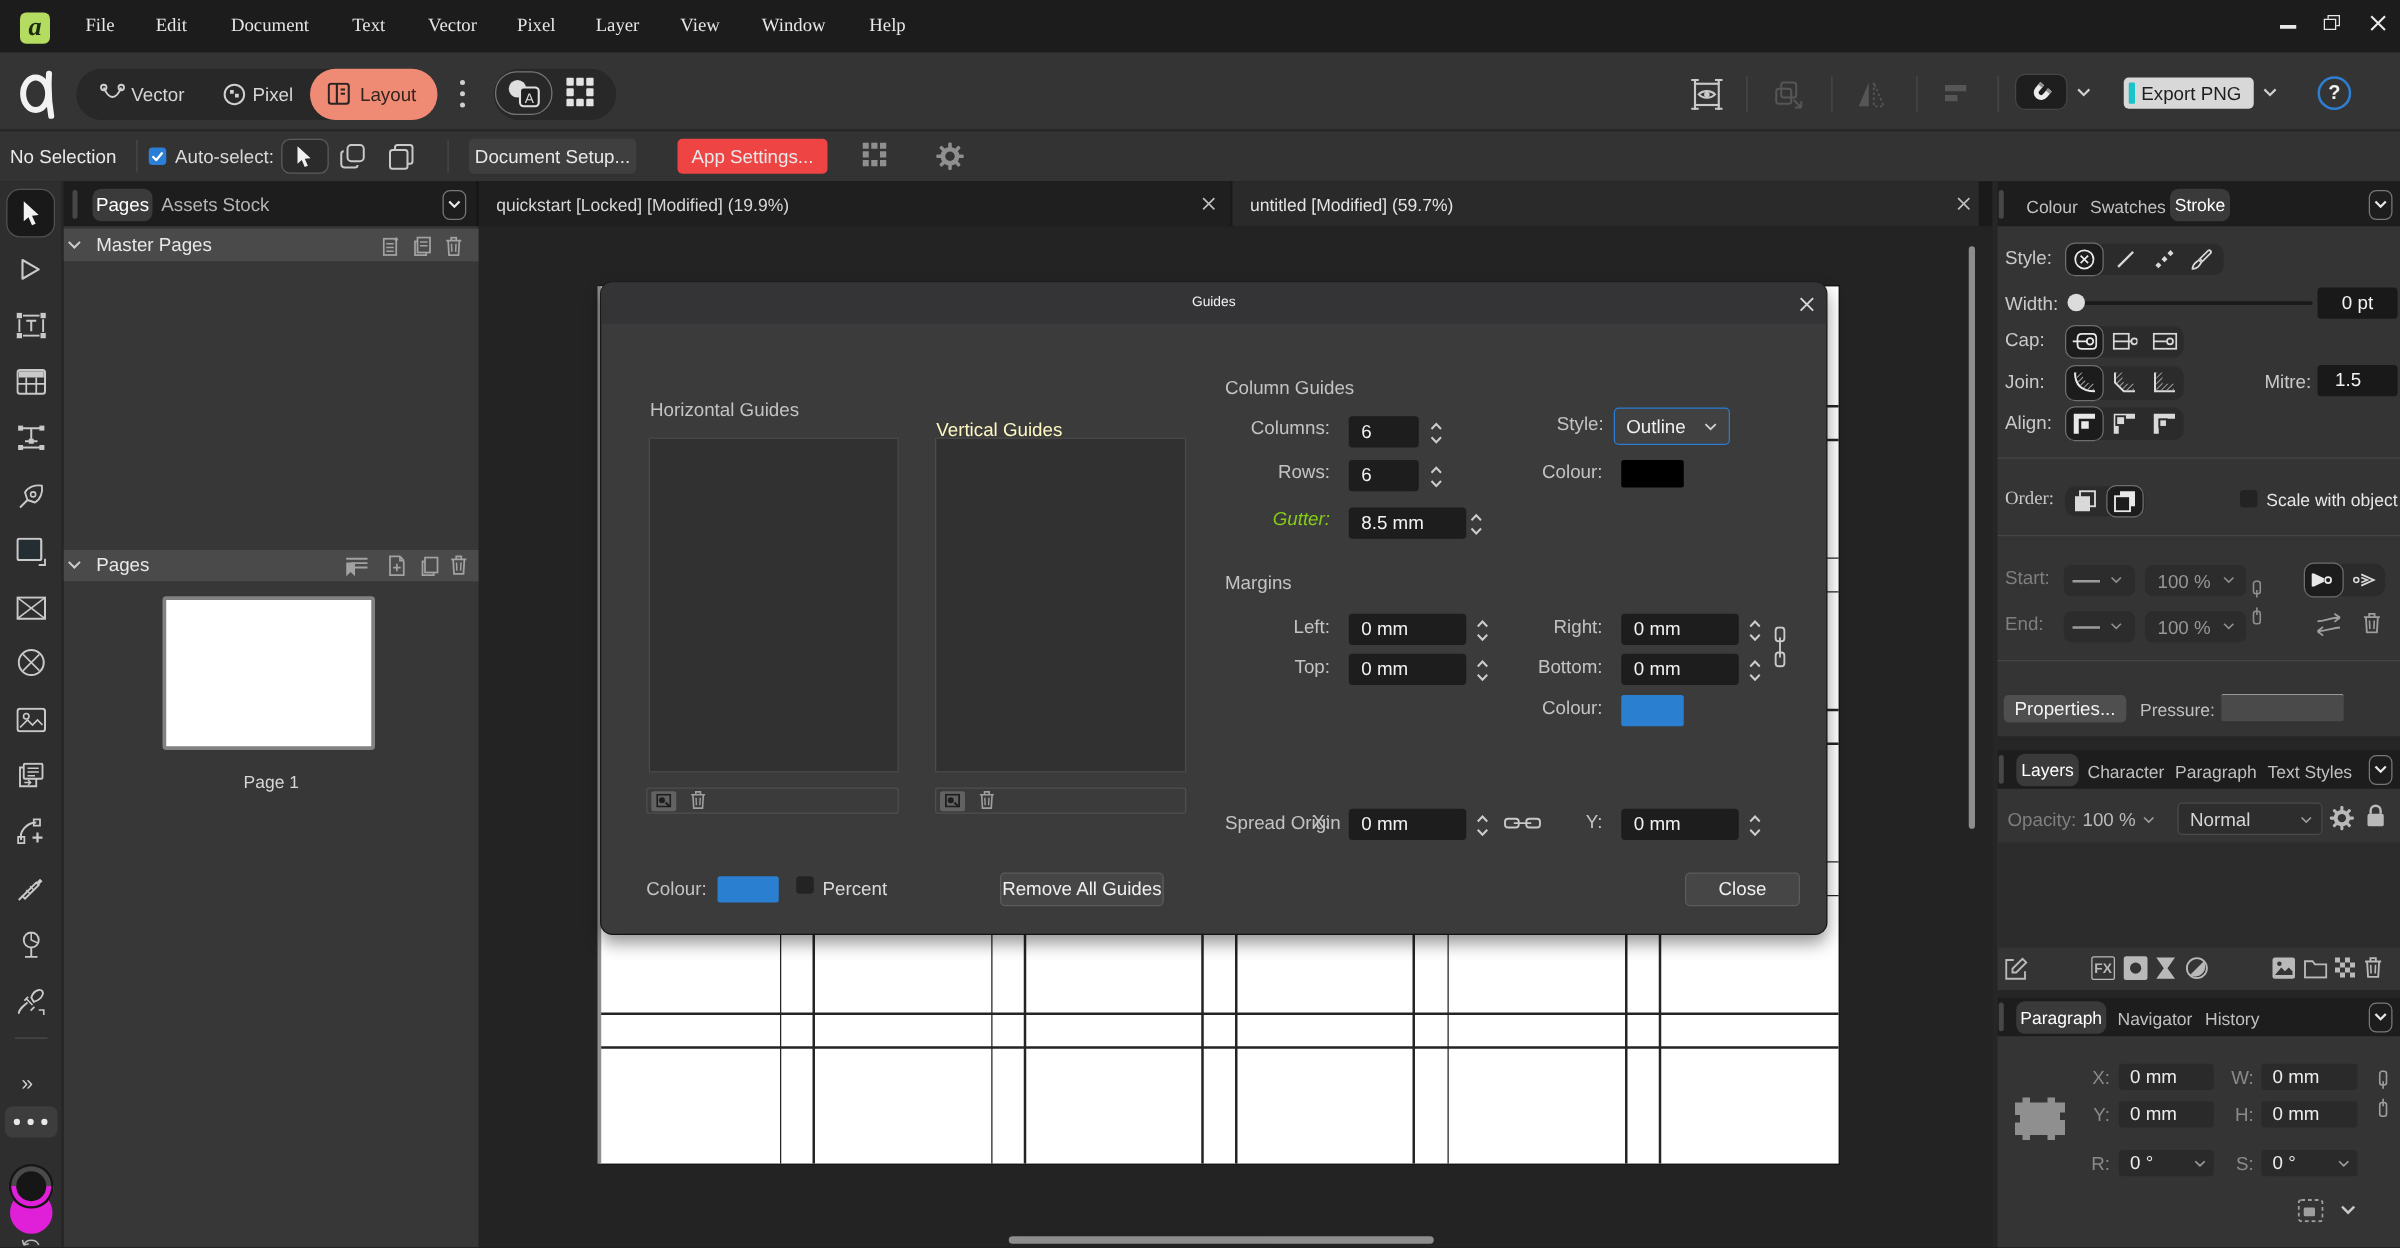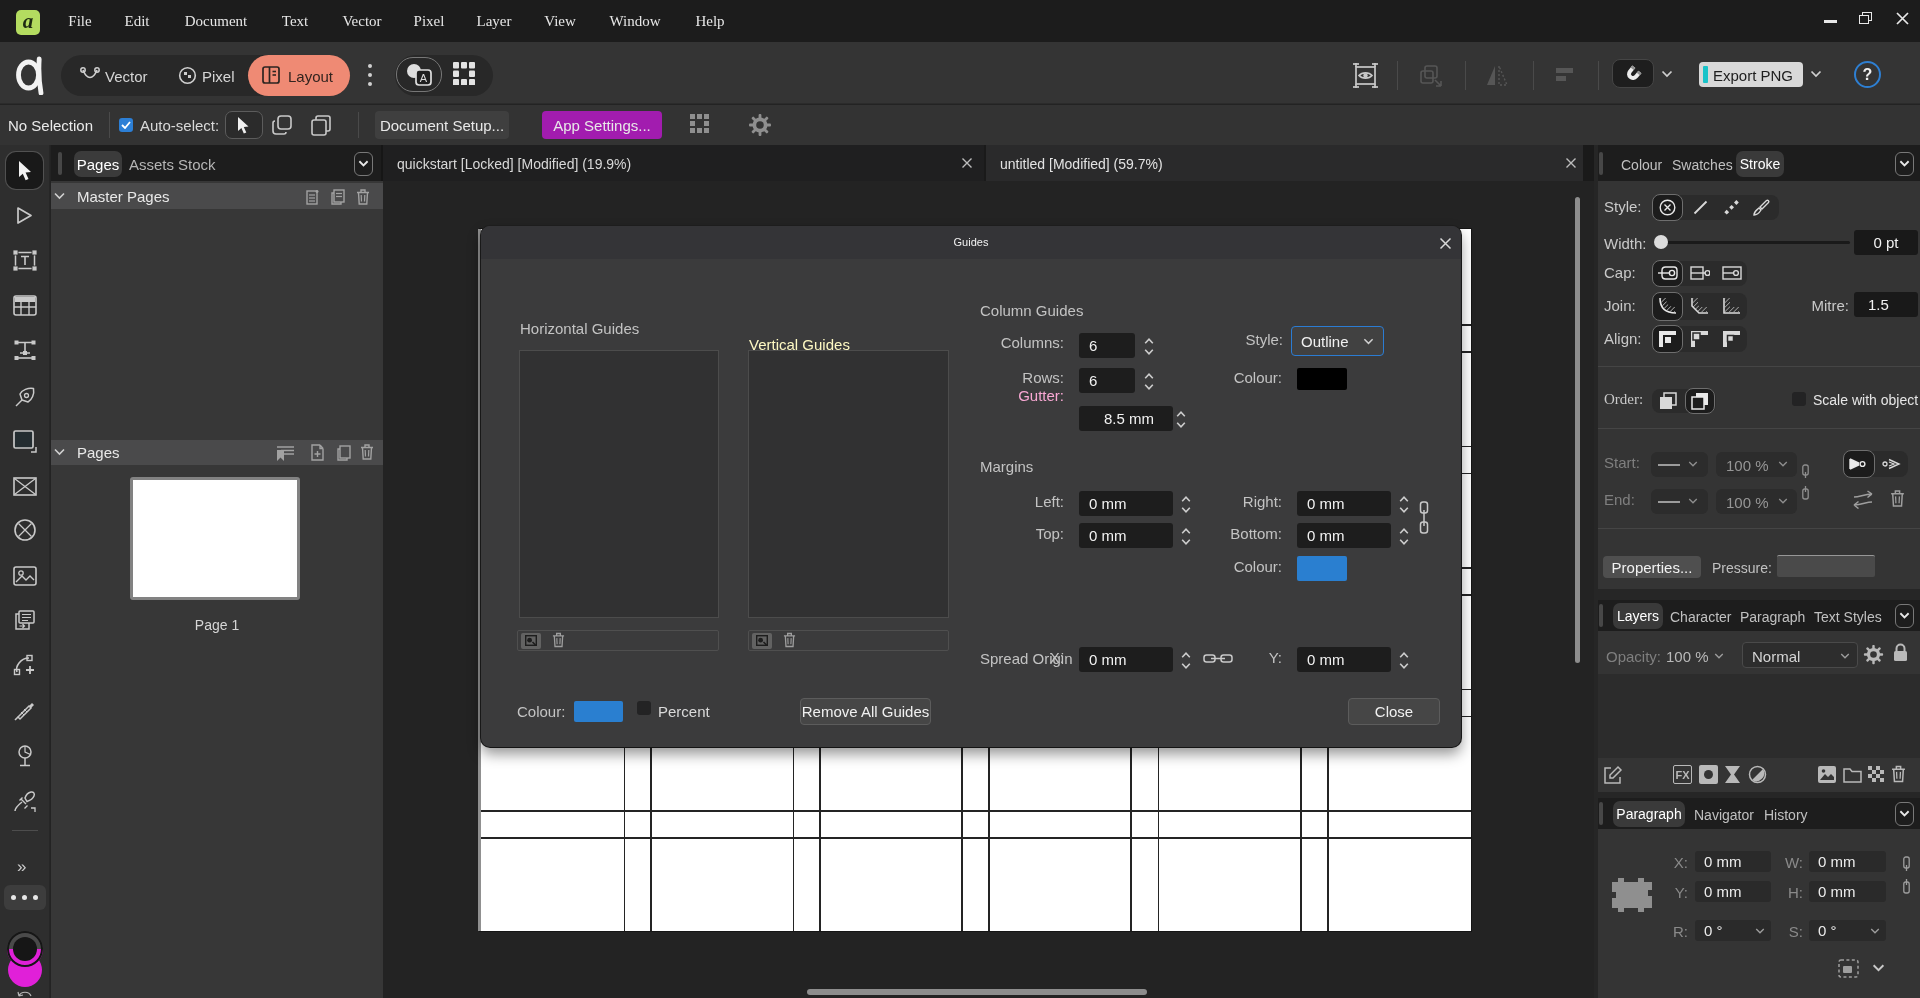--- a/index.html
+++ b/index.html
@@ -167,21 +167,21 @@
   </g>
 </svg>
 <svg class="a" style="left:310px;top:114px;" width="23" height="22" viewBox="0 0 23 22">
   <g fill="none" stroke="#c9c9c9" stroke-width="1.6">
   <rect x="6" y="2" width="14" height="15" rx="2"></rect>
   <rect x="2" y="6" width="14" height="15" rx="2" fill="#333333"></rect>
   </g>
 </svg>
 <div class="a" style="left:358px;top:112px;width:1px;height:26px;background:#4a4a4a;"></div>
 <div class="a cc" style="left:375px;top:111px;width:134px;height:28px;background:#3f3f3f;border-radius:4px;color:#e8e8e8;">Document Setup...</div>
-<div class="a cc" style="left:542px;top:111px;width:120px;height:28px;background:#a21caf;border-radius:4px;color:#e8e8e8;">App Settings...</div>
+<div class="a cc" style="left:542px;top:111px;width:120px;height:28px;background:#ef4444;border-radius:4px;color:#e8e8e8;">App Settings...</div>
 <svg class="a" style="left:690px;top:114px;" width="23" height="22" viewBox="0 0 23 22">
   <g fill="#8f8f8f">
   <rect x="0" y="0" width="5" height="5"></rect>
         <rect x="7" y="0" width="5" height="5"></rect>
         <rect x="14" y="0" width="5" height="5"></rect>
   <rect x="0" y="7" width="5" height="5"></rect>
         <rect x="14" y="7" width="5" height="5"></rect>
   <rect x="0" y="14" width="5" height="5"></rect>
         <rect x="7" y="14" width="5" height="5"></rect>
         <rect x="14" y="14" width="5" height="5"></rect>
@@ -458,22 +458,22 @@
       <svg style="position:absolute;left:1144px;top:336.5px;" width="10" height="19" viewBox="0 0 10 19">
         <path d="M1.2 6.2 L5 2.2 L8.8 6.2" stroke="#cdcdcd" stroke-width="1.6" fill="none"></path>
         <path d="M1.2 12.8 L5 16.8 L8.8 12.8" stroke="#cdcdcd" stroke-width="1.6" fill="none"></path>
       </svg>
       <div style="position:absolute;left:904px;top:369px;width:160px;text-align:right;color:#c3c3c3;">Rows:</div>
       <div style="position:absolute;left:1079px;top:368px;width:56px;height:25px;background:#1d1d1d;border-radius:3px;color:#f2f2f2;display:flex;align-items:center;padding-left:10px;">6</div>
       <svg style="position:absolute;left:1144px;top:371.5px;" width="10" height="19" viewBox="0 0 10 19">
         <path d="M1.2 6.2 L5 2.2 L8.8 6.2" stroke="#cdcdcd" stroke-width="1.6" fill="none"></path>
         <path d="M1.2 12.8 L5 16.8 L8.8 12.8" stroke="#cdcdcd" stroke-width="1.6" fill="none"></path>
       </svg>
-      <div style="position:absolute;left:904px;top:387px;width:160px;text-align:right;color:#f9a8d4;">Gutter:</div>
-      <div style="position:absolute;left:1079px;top:406px;width:94px;height:25px;background:#1d1d1d;border-radius:3px;color:#f2f2f2;display:flex;align-items:center;padding-left:25px;">8.5 mm</div>
+      <div style="position:absolute;left:904px;top:407px;width:160px;text-align:right;color:#84cc16;font-style:italic;">Gutter:</div>
+      <div style="position:absolute;left:1079px;top:406px;width:94px;height:25px;background:#1d1d1d;border-radius:3px;color:#f2f2f2;display:flex;align-items:center;padding-left:10px;">8.5 mm</div>
       <svg style="position:absolute;left:1176px;top:409.5px;" width="10" height="19" viewBox="0 0 10 19">
         <path d="M1.2 6.2 L5 2.2 L8.8 6.2" stroke="#cdcdcd" stroke-width="1.6" fill="none"></path>
         <path d="M1.2 12.8 L5 16.8 L8.8 12.8" stroke="#cdcdcd" stroke-width="1.6" fill="none"></path>
       </svg>
       <div style="position:absolute;left:1123px;top:331px;width:160px;text-align:right;color:#c3c3c3;">Style:</div>
       <div style="position:absolute;left:1122px;top:369px;width:160px;text-align:right;color:#c3c3c3;">Colour:</div>
       <div style="position:absolute;left:904px;top:493px;width:160px;text-align:right;color:#c3c3c3;">Left:</div>
       <div style="position:absolute;left:1079px;top:491px;width:94px;height:25px;background:#1d1d1d;border-radius:3px;color:#f2f2f2;display:flex;align-items:center;padding-left:10px;">0 mm</div>
       <svg style="position:absolute;left:1181px;top:494.5px;" width="10" height="19" viewBox="0 0 10 19">
         <path d="M1.2 6.2 L5 2.2 L8.8 6.2" stroke="#cdcdcd" stroke-width="1.6" fill="none"></path>

